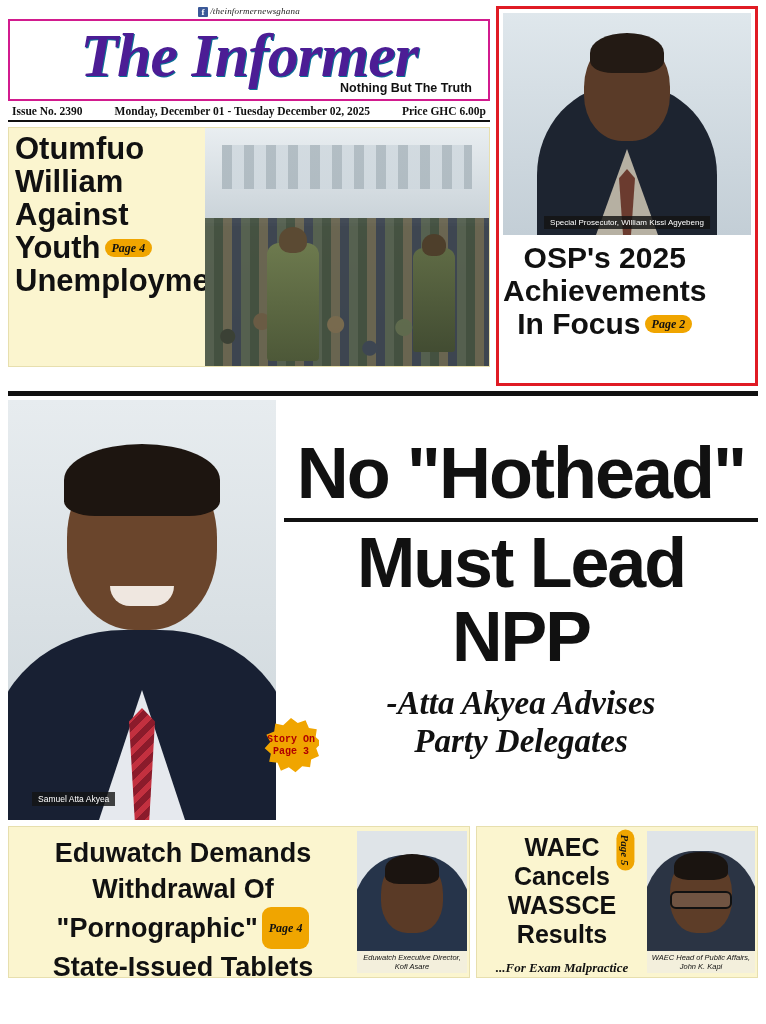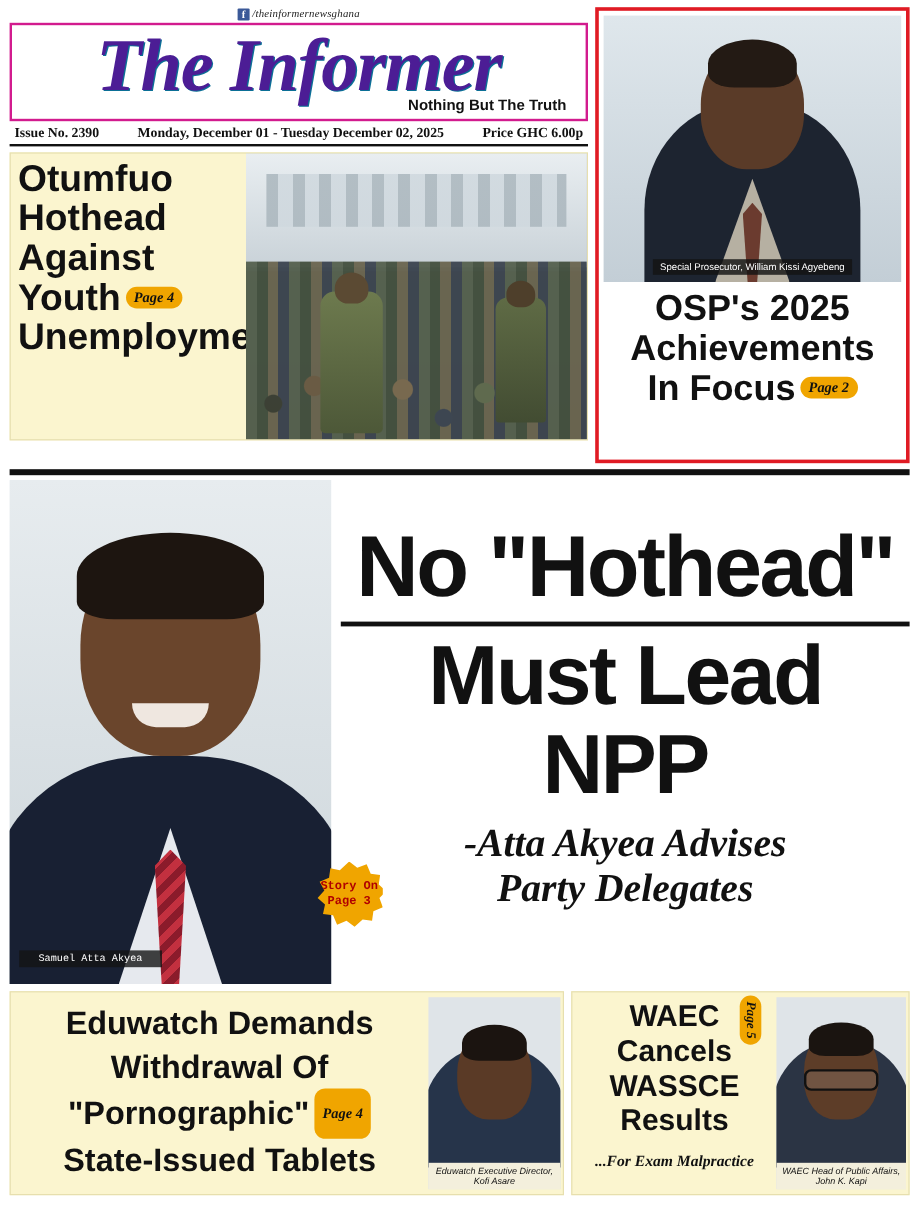--- a/index.html
+++ b/index.html
@@ -32,21 +32,21 @@
     width: 482px;
     display: flex;
     flex-direction: column;
   }
   .top-right {
     flex: 1;
     border: 3px solid #e01b24;
     box-sizing: border-box;
     display: flex;
     flex-direction: column;
-    align-items: center;
+    align-items: flex-start;
     padding: 4px 4px 2px 4px;
   }
 
   
   .fb-line {
     text-align: center;
     font-size: 9px;
     font-style: italic;
     color: #222;
     letter-spacing: .2px;
@@ -361,28 +361,27 @@
     left: 50%;
     transform: translateX(-50%);
     top: 186px;
     width: 64px;
     height: 20px;
     background: #efe7e0;
     border-radius: 0 0 32px 32px;
   }
   .main-caption {
     position: absolute;
-    left: 8px;
+    left: 24px;
     bottom: 14px;
     background: rgba(20,20,20,.8);
     color: #fff;
     font-size: 8.5px;
-    padding: 2px 16px;
+    padding: 2px 6px;
     white-space: nowrap;
-    font-family: Liberation Mono, monospace;
   }
   .main-text {
     flex: 1;
     padding-left: 8px;
     box-sizing: border-box;
     display: flex;
     flex-direction: column;
     justify-content: flex-start;
   }
   .head-line1 {
@@ -438,21 +437,21 @@
     clip-path: polygon(50% 0%, 62% 9%, 76% 4%, 82% 18%, 96% 20%, 94% 34%, 105% 44%, 95% 54%,
                        100% 68%, 86% 74%, 84% 88%, 70% 86%, 58% 97%, 46% 88%, 32% 94%,
                        26% 80%, 11% 78%, 14% 64%, 3% 54%, 13% 43%, 6% 30%, 20% 24%,
                        22% 10%, 36% 13%);
   }
 
   
   .bottom-row {
     display: flex;
     gap: 6px;
-    height: 170px;
+    height: 152px;
     margin-top: 6px;
   }
   .edu-box {
     width: 462px;
     background: #fbf5cf;
     border: 1px solid #e7dfae;
     box-sizing: border-box;
     display: flex;
     padding: 4px 2px 4px 4px;
   }
@@ -624,21 +623,21 @@
 
       <div class="issue-bar">
         <span>Issue No. 2390</span>
         <span class="mid">Monday, December 01 - Tuesday December 02, 2025</span>
         <span>Price  GHC 6.00p</span>
       </div>
 
       <div class="otumfuo">
         <div class="otumfuo-head">
           <div>Otumfuo</div>
-          <div>Hothead</div>
+          <div>William</div>
           <div>Against</div>
           <div>
             <span>Youth</span><span class="page-pill">Page 4</span>
           </div>
           <div>Unemployment</div>
         </div>
         <div class="otumfuo-photo">
           <div class="crowd-building"></div>
           <div class="crowd"></div>
           <div class="soldier"></div>

